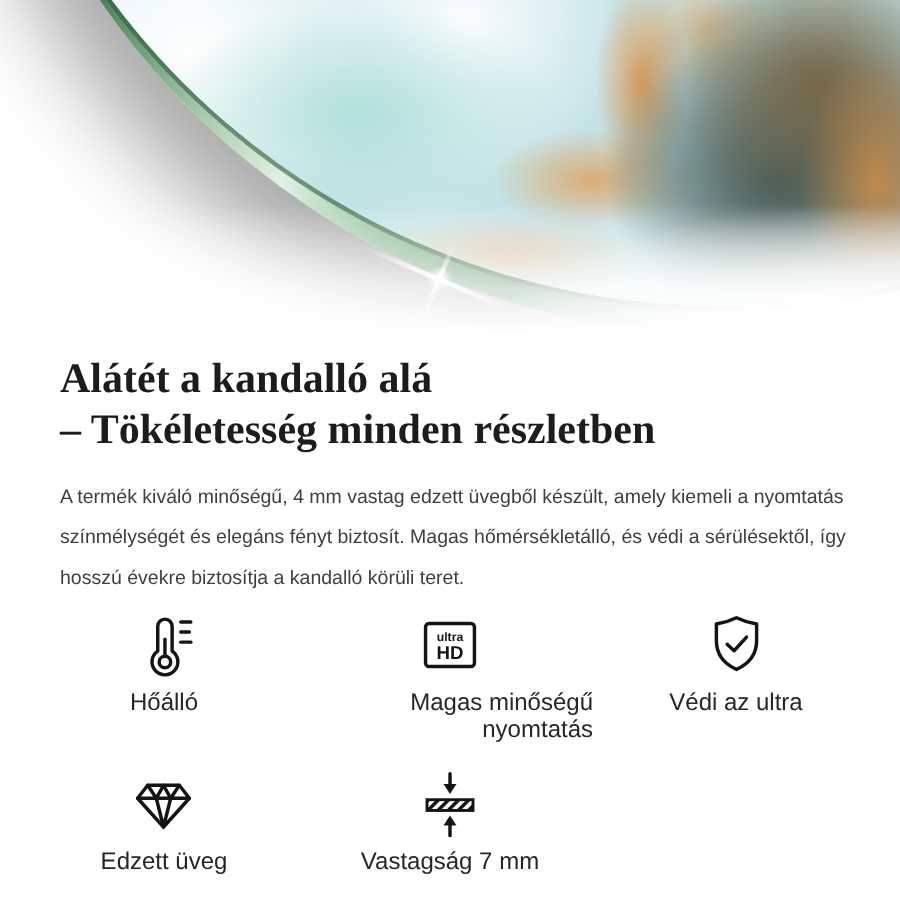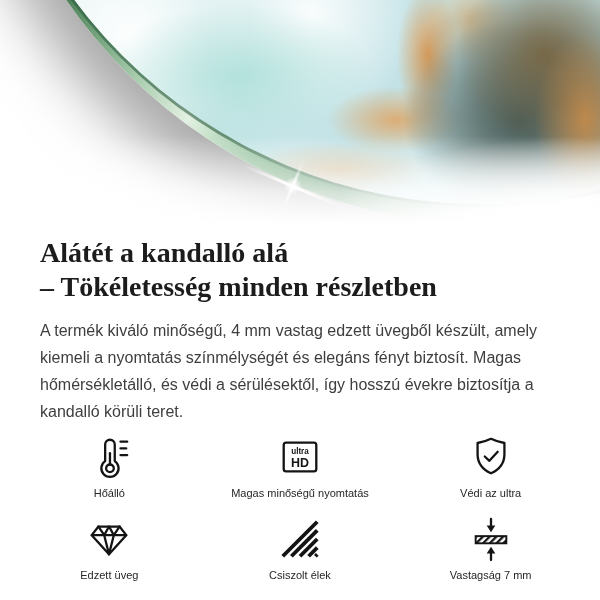--- a/index.html
+++ b/index.html
@@ -73,33 +73,33 @@
   
   .title {
     margin: 2px 40px 0 40px;
     font-family: "Liberation Serif", serif;
     font-weight: 700;
     font-size: 28px; line-height: 34px;
     color: #1c1c1c;
   }
   .desc {
     margin: 13px 40px 0 40px; width: 526px;
-    font-size: 16px; line-height: 27px;
+    font-size: 13px; line-height: 27px;
     color: #3e3e3e;
   }
 
   
   .features {
     display: grid; grid-template-columns: repeat(3, 1fr);
     row-gap: 16px; margin-top: 8px; padding: 0 14px;
     text-align: center;
   }
   .feature { display: flex; flex-direction: column; align-items: center; text-align: right; }
   .icon-box { height: 47px; display: flex; align-items: center; justify-content: center; }
-  .feature-label { margin-top: 7px; font-size: 11px; color: #262626; }
+  .feature-label { margin-top: 7px; font-size: 16px; color: #262626; }
   .icon-box svg { display: block; }
   .stroke { fill: none; stroke: #141414; stroke-width: 2.4; stroke-linejoin: round; stroke-linecap: round; }
   .badge-text { font-family: "Liberation Sans", sans-serif; font-weight: 700; fill: #141414; text-anchor: middle; }
 </style>
 </head>
 <body>
 
 <div class="hero">
   <div class="disc-shadow"></div>
   <div class="glass-rim"></div>
@@ -160,34 +160,20 @@
   <div class="feature">
     <div class="icon-box">
       <svg width="46" height="46" viewBox="0 0 48 48">
         <path class="stroke" stroke-width="2.2" d="M13 11 H35 L42 20 L24 40 L6 20 Z"></path>
         <path class="stroke" stroke-width="2" d="M6 20 H42 M13 11 L19 20 L24 11 L29 20 L35 11 M19 20 L24 40 M29 20 L24 40"></path>
       </svg>
     </div>
     <div class="feature-label">Edzett üveg</div>
   </div>
 
-  <div class="feature">
-    <div class="icon-box">
-      <svg width="46" height="46" viewBox="0 0 48 48">
-        <g stroke="#141414" stroke-width="4" stroke-linecap="butt">
-          <line x1="6" y1="42" x2="42" y2="6"></line>
-          <line x1="15" y1="42" x2="42" y2="15"></line>
-          <line x1="24" y1="42" x2="42" y2="24"></line>
-          <line x1="33" y1="42" x2="42" y2="33"></line>
-          <line x1="40" y1="42" x2="42" y2="40"></line>
-        </g>
-      </svg>
-    </div>
-    <div class="feature-label">Csiszolt élek</div>
-  </div>
 
   <div class="feature">
     <div class="icon-box">
       <svg width="46" height="46" viewBox="0 0 48 48">
         <defs>
           <pattern id="hatchP" width="5" height="5" patternUnits="userSpaceOnUse" patternTransform="rotate(45)">
             <rect width="2.4" height="5" fill="#141414"></rect>
           </pattern>
         </defs>
         <line class="stroke" x1="24" y1="3" x2="24" y2="10"></line>

